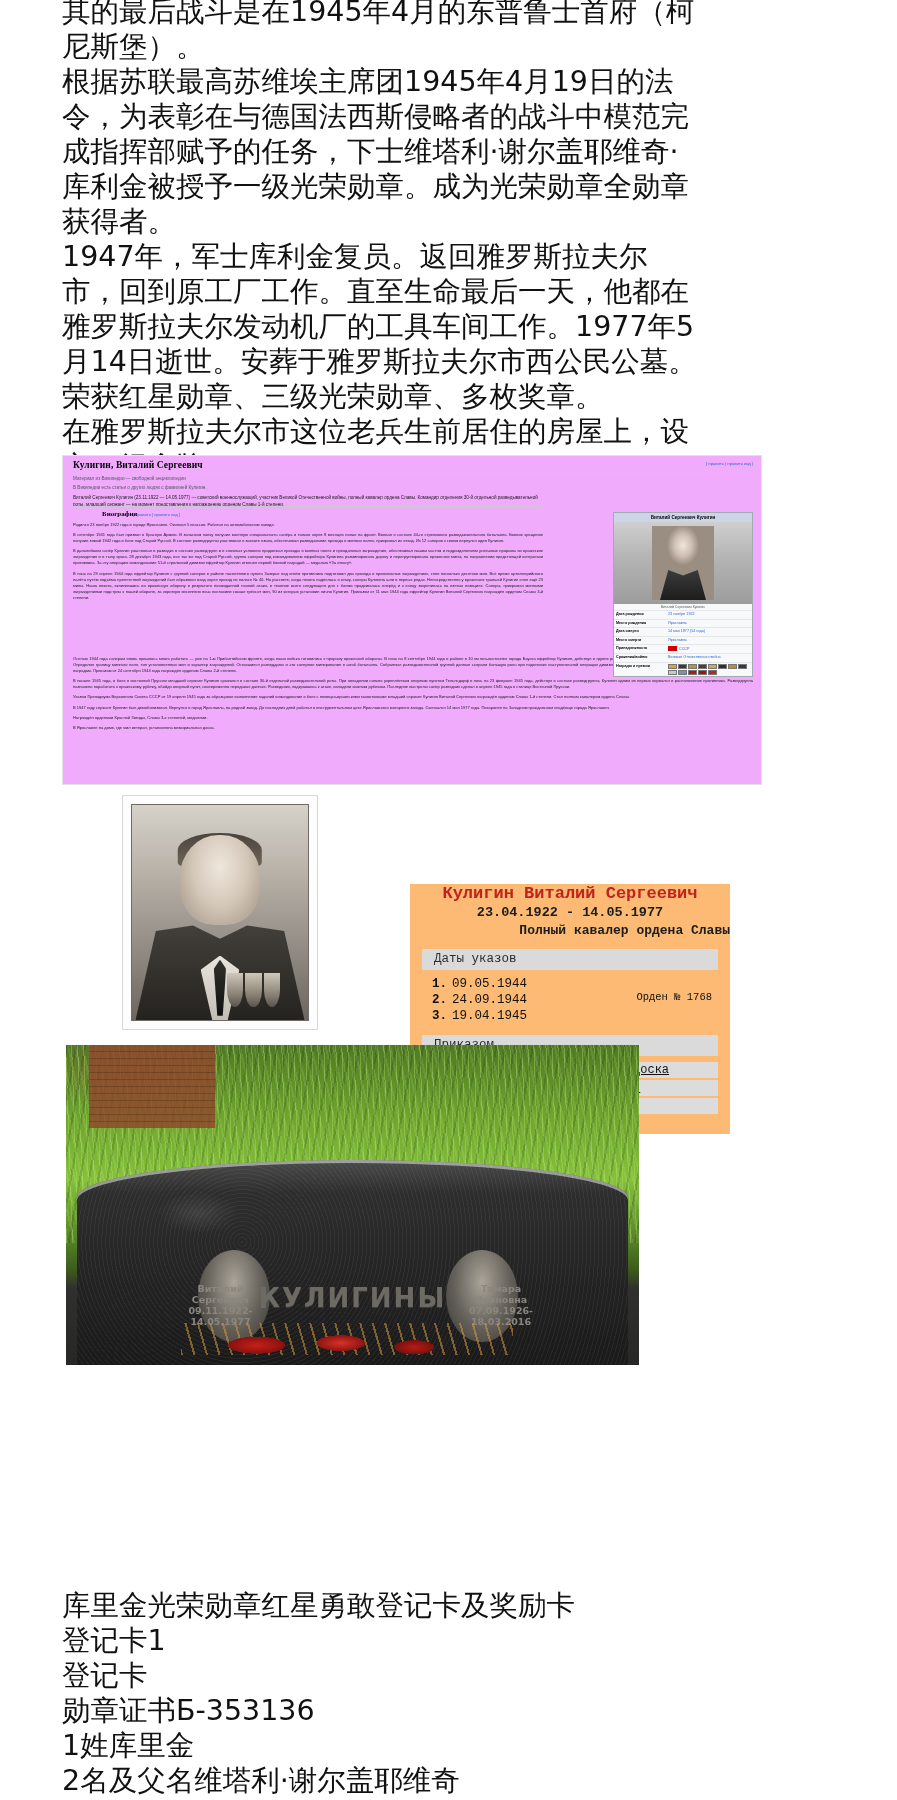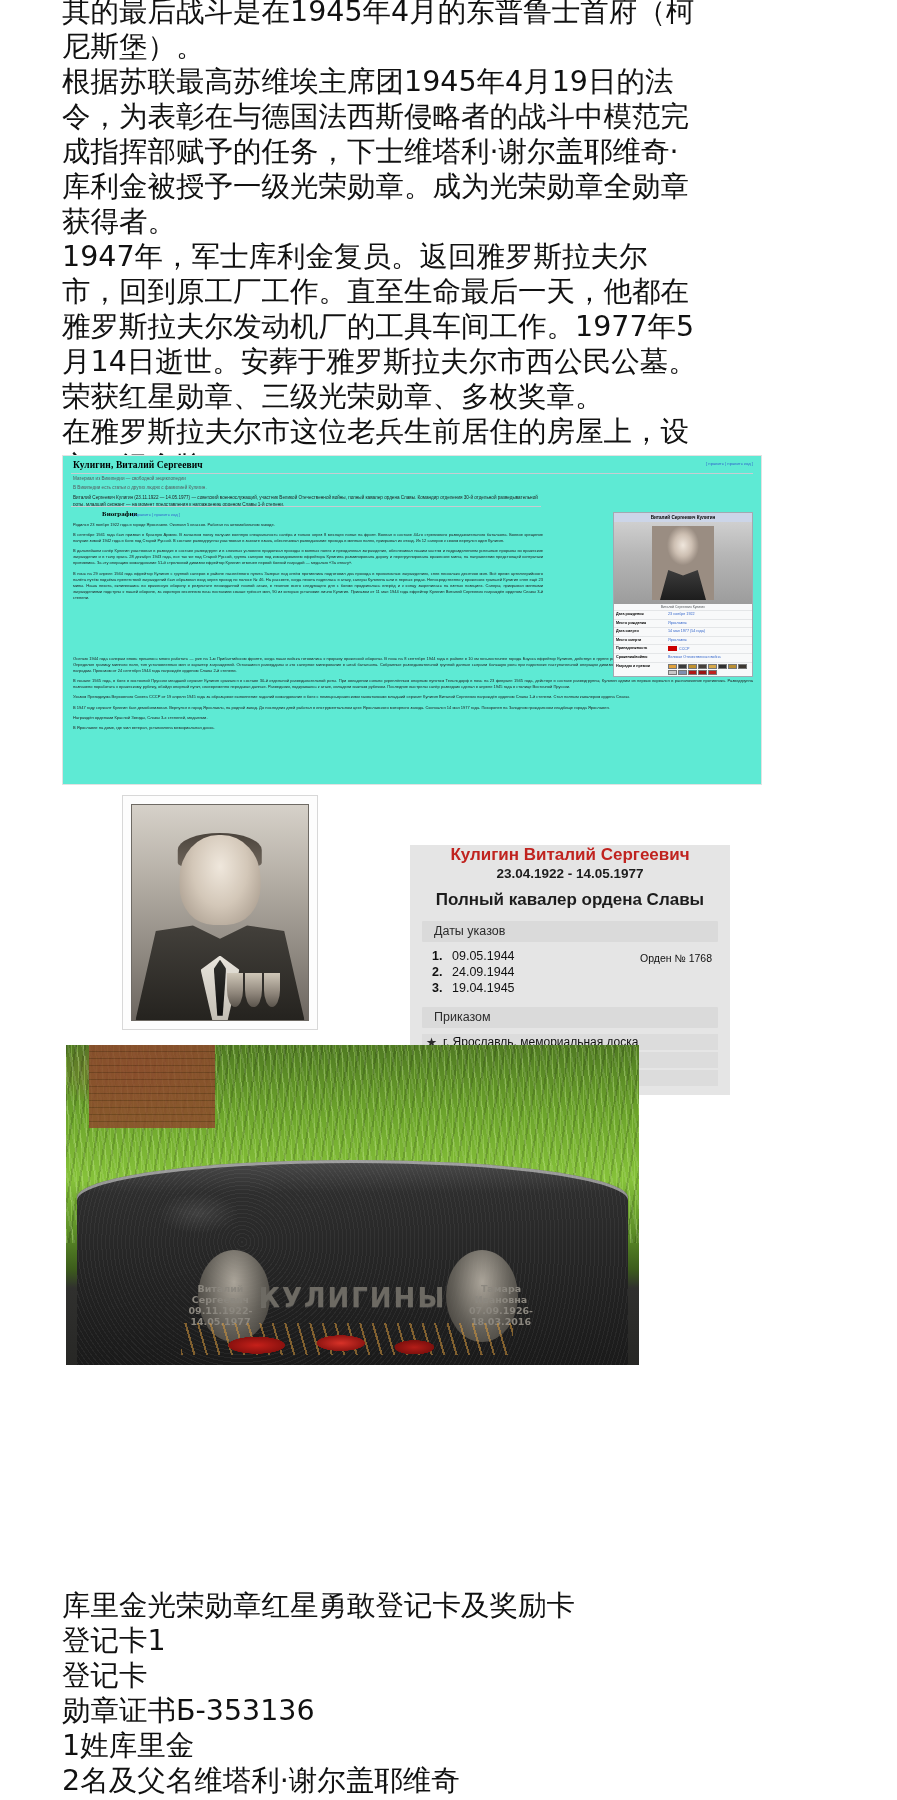--- a/index.html
+++ b/index.html
@@ -44,21 +44,21 @@
     height: 215px;
   }
 
   
   .wiki {
     position: absolute;
     left: 62px;
     top: 455px;
     width: 700px;
     height: 330px;
-    background: #5eead4;
+    background: #f0abfc;
     border: 1px solid #e2e2e2;
     font-family: "Liberation Serif", "DejaVu Serif", serif;
     color: #202122;
     overflow: hidden;
   }
   .wiki-title {
     position: absolute;
     left: 10px; top: 4px;
     font-size: 9.5px;
     font-weight: bold;
@@ -247,45 +247,45 @@
   }
   .pp-medal {
     flex: 1; height: 100%;
     background: linear-gradient(180deg,#cfc7b8 0%,#8e857a 60%,#5a544c 100%);
     border-radius: 0 0 50% 50%;
   }
 
   
   .memcard {
     position: absolute;
-    left: 410px; top: 845px;
+    left: 410px; top: 884px;
     width: 320px; height: 250px;
-    background: #e5e5e5;
-    font-family: Liberation Sans, sans-serif;
+    background: #fdba74;
+    font-family: Liberation Mono, monospace;
   }
   .mem-title {
     text-align: center;
     font-size: 17px;
     font-weight: bold;
     color: #c0231f;
     line-height: 20px;
   }
   .mem-dates {
     text-align: center;
     font-size: 13.5px;
     font-weight: bold;
     color: #1c1c1c;
     margin-top: 1px;
   }
   .mem-sub {
-    text-align: center;
-    font-size: 17px;
+    text-align: right;
+    font-size: 13px;
     font-weight: bold;
     color: #1c1c1c;
-    margin-top: 9px;
+    margin-top: 3px;
   }
   .mem-bar {
     margin: 11px 12px 0 12px;
     background: #dadada;
     padding: 3px 0 4px 12px;
     font-size: 12.5px;
     color: #2b2b2b;
     border-radius: 1px;
   }
   .mem-list {

